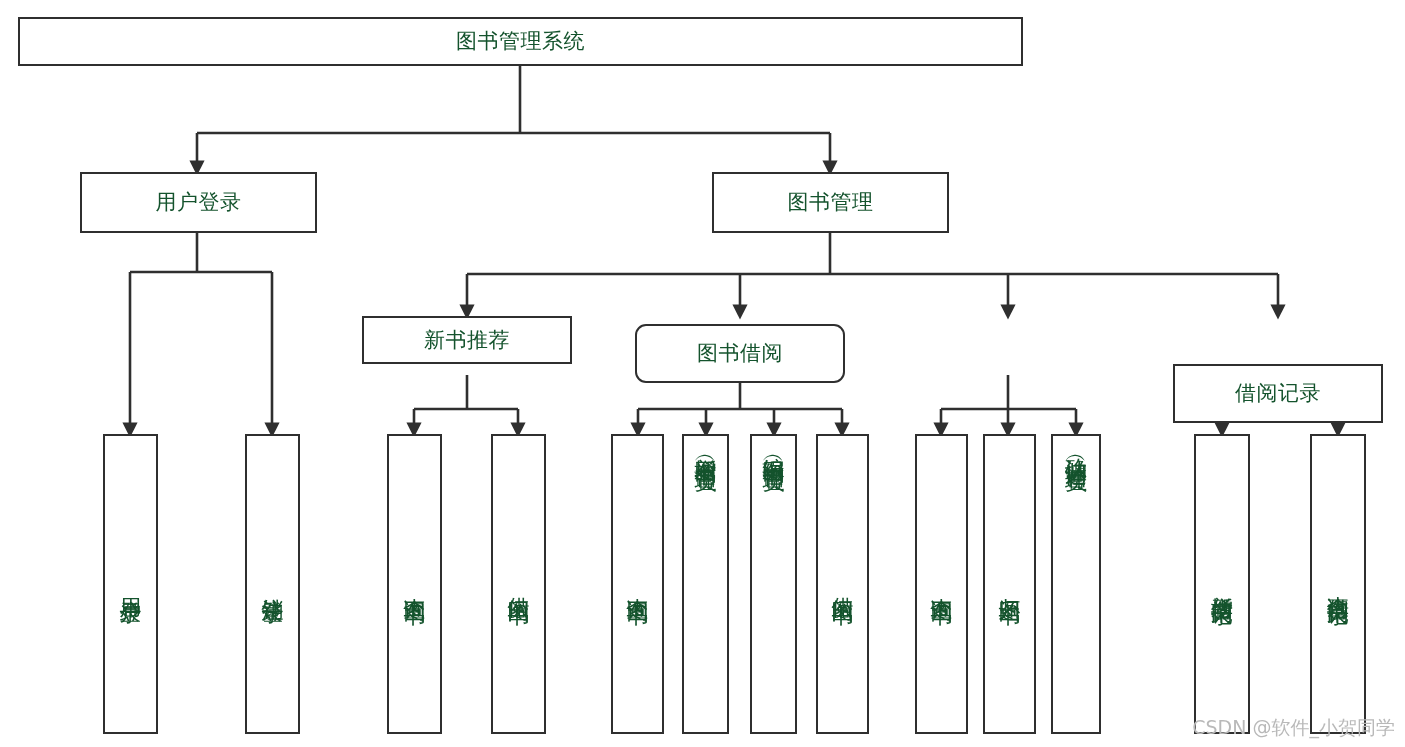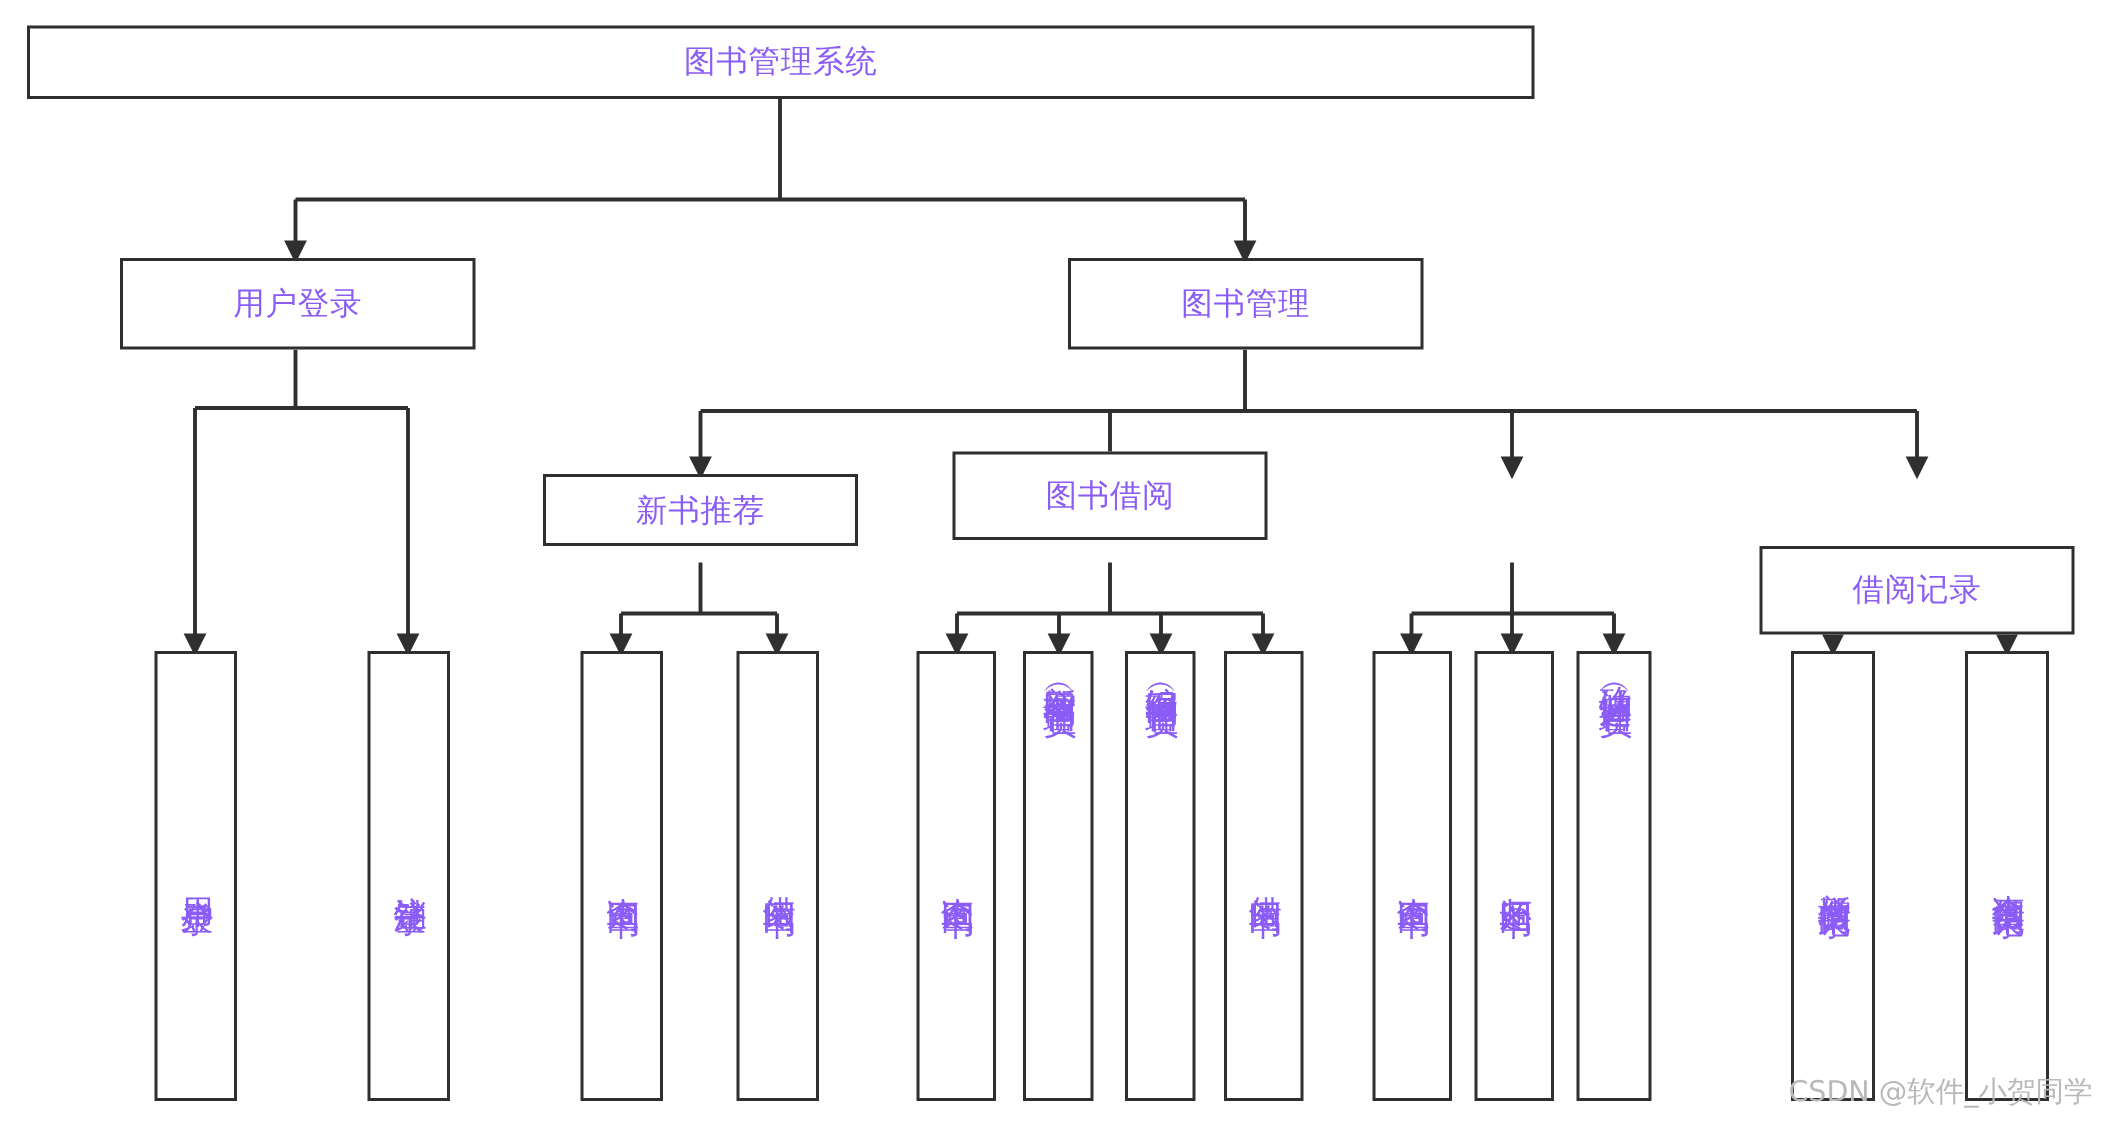--- a/index.html
+++ b/index.html
@@ -32,21 +32,21 @@
     box-sizing: border-box;
     background: #ffffff;
     border: 2px solid #2f2f2f;
     display: flex;
     align-items: center;
     justify-content: center;
     color: #2b2b2b;
     overflow: hidden;
   }
   .node-label {
-    color: #8b5cf6;
+    color: #14532d;
     line-height: 1.18;
     letter-spacing: 0.5px;
     white-space: nowrap;
   }
   .node.horiz .node-label {
     writing-mode: horizontal-tb;
     font-size: 21px;
   }
   .node.vert {
     align-items: flex-start;
@@ -139,21 +139,21 @@
   </div>
 
   <div class="node horiz" style="left:712px; top:172px; width:237px; height:61px;">
     <span class="node-label">图书管理</span>
   </div>
 
   <div class="node horiz" style="left:362px; top:316px; width:210px; height:48px;">
     <span class="node-label">新书推荐</span>
   </div>
 
-  <div class="node horiz" style="left:635px; top:301px; width:210px; height:59px;">
+  <div class="node horiz" style="left:635px; top:324px; width:210px; height:59px;border-radius:11px;">
     <span class="node-label">图书借阅</span>
   </div>
 
 
   <div class="node horiz" style="left:1173px; top:316px; width:210px; height:59px;margin-top:48px;">
     <span class="node-label">借阅记录</span>
   </div>
 
   <div class="node vert centered" style="left:103px; top:434px; width:55px; height:300px;">
     <span class="node-label">用户登录</span>

